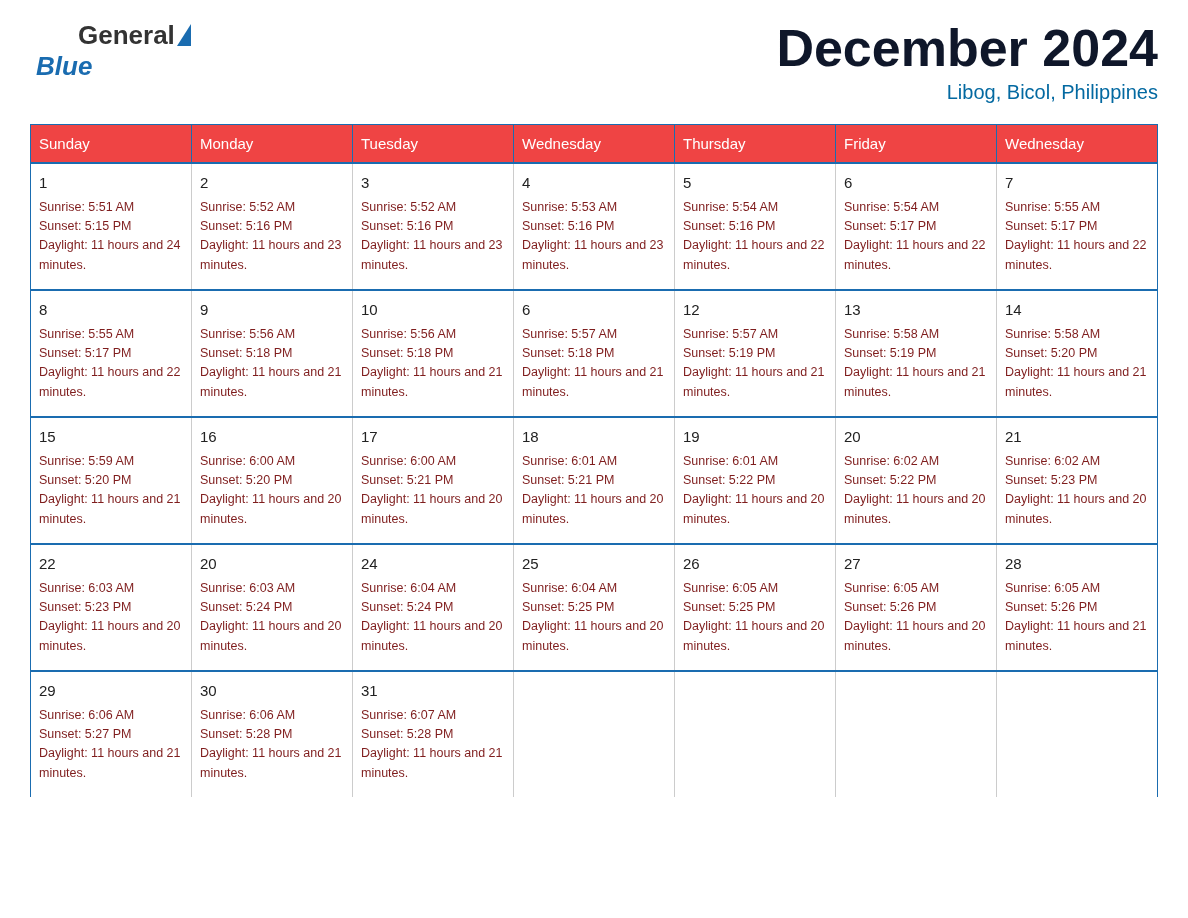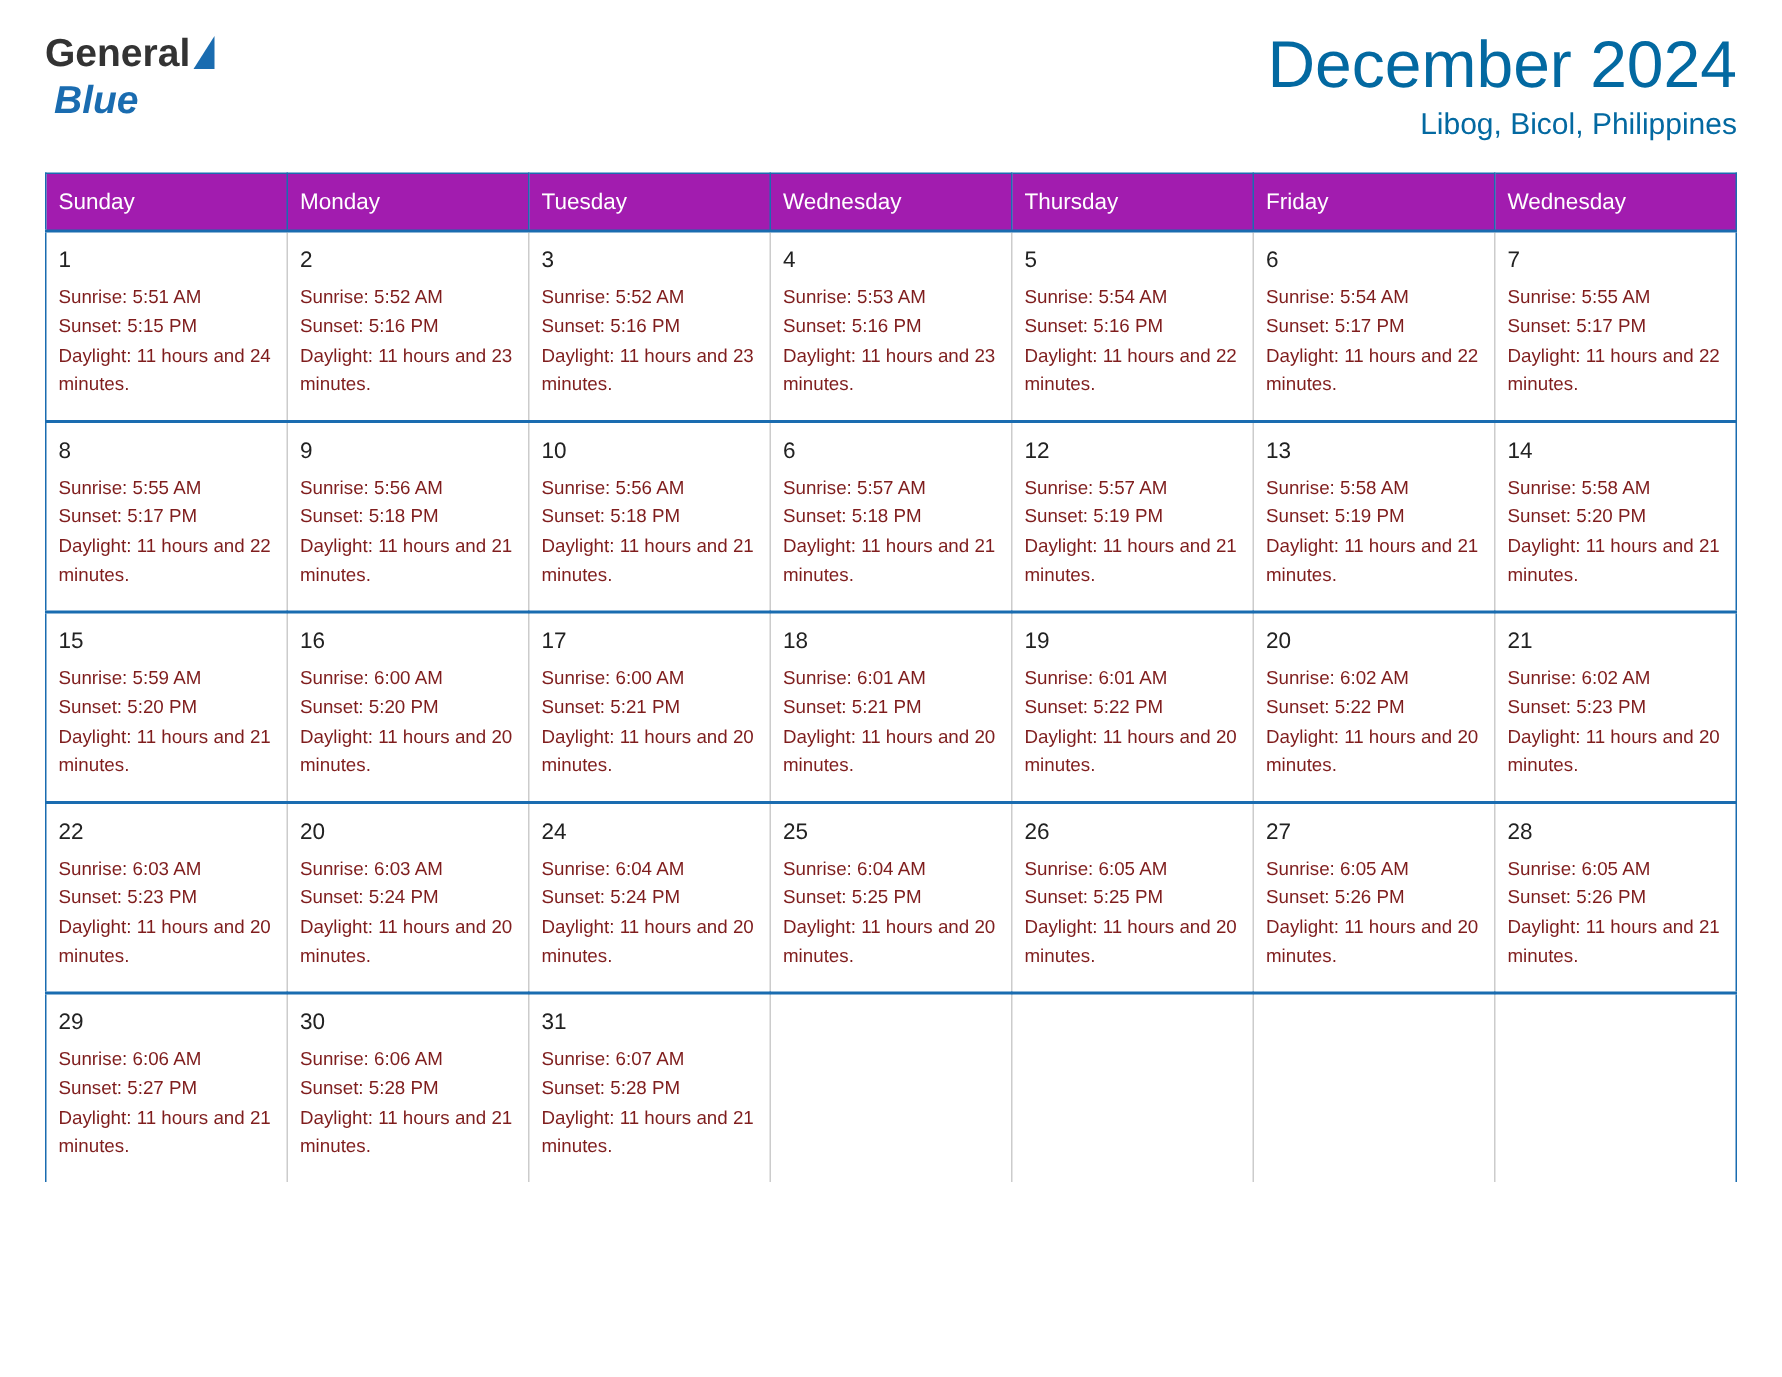--- a/index.html
+++ b/index.html
@@ -33,37 +33,37 @@
     .logo-blue {
       font-size: 26px;
       font-weight: bold;
       color: #1a6cb0;
       margin-left: 4px;
     }
     .title-block {
       text-align: right;
     }
     .calendar-title {
-      font-size: 44px;
-      font-weight: normal;
-      color: #0369a1;
+      font-size: 52px;
+      font-weight: bold;
+      color: #0f172a;
       line-height: 1.1;
     }
     .calendar-subtitle {
       font-size: 20px;
       color: #0369a1;
       margin-top: 4px;
     }
     table {
       width: 100%;
       border-collapse: collapse;
       font-size: 13.5px;
     }
     thead tr {
-      background-color: #a21caf;
+      background-color: #ef4444;
       color: #fff;
     }
     thead th {
       padding: 10px 8px;
       text-align: left;
       font-weight: normal;
       font-size: 15px;
       border: 1px solid #1a6cb0;
     }
     tbody tr {
@@ -96,20 +96,21 @@
       line-height: 1.55;
     }
     .logo-wrapper {
       display: flex;
       flex-direction: column;
       align-items: flex-start;
     }
     .logo-row1 {
       display: flex;
       align-items: center;
+      margin-left: 48px;
     }
     .logo-row2 {
       margin-left: 2px;
       font-style: italic;
     }
   </style>
 </head>
 <body>
 
 <div class="header">

